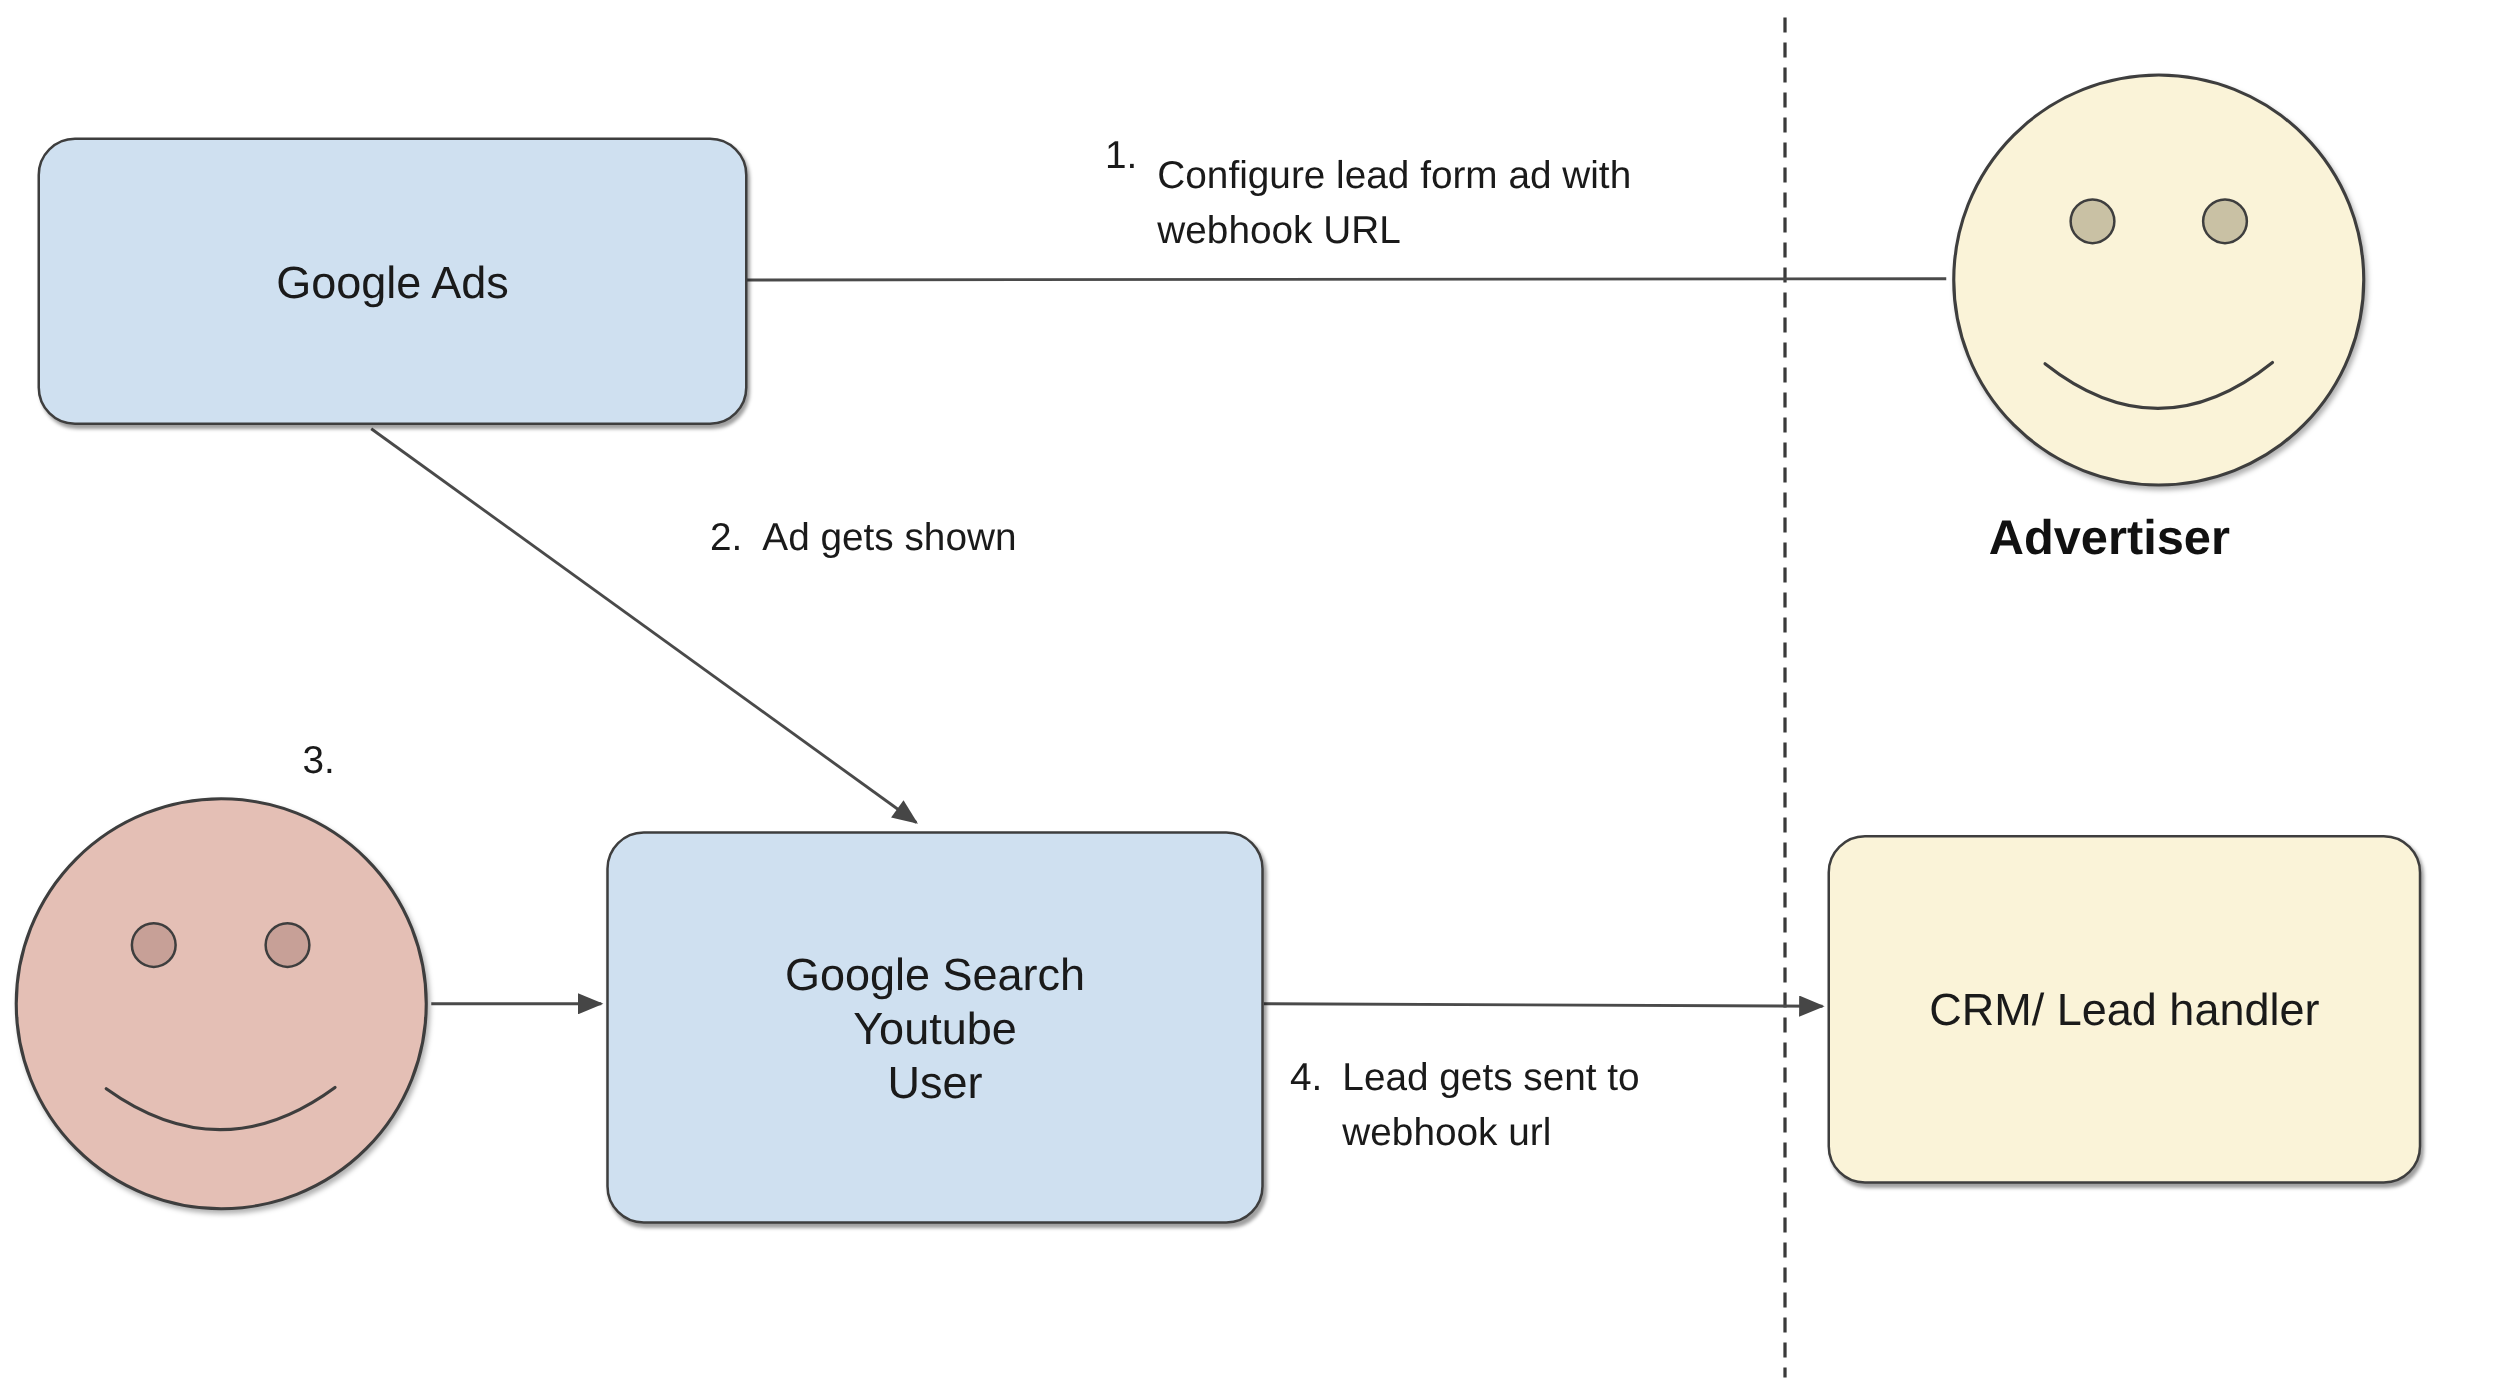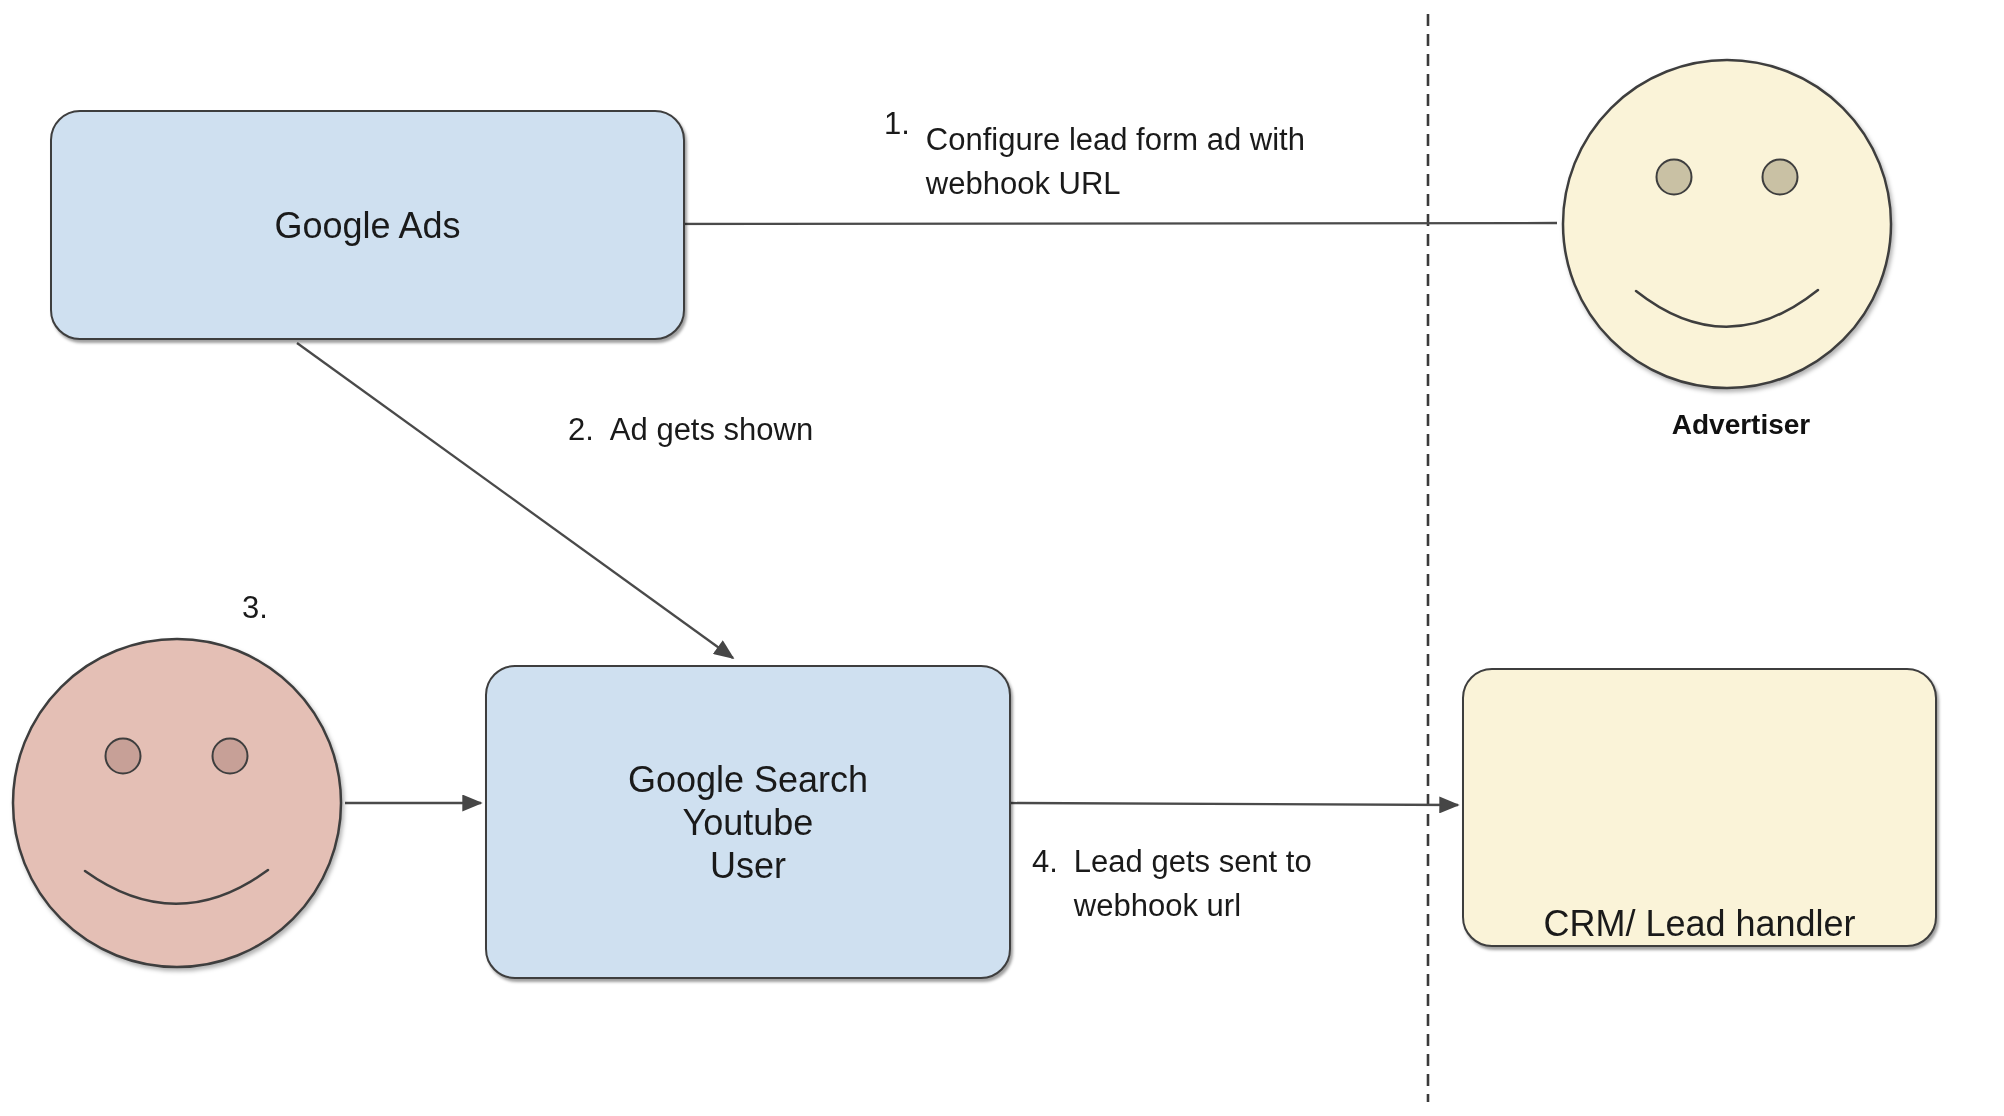--- a/index.html
+++ b/index.html
@@ -41,23 +41,23 @@
     display: flex;
     flex-direction: column;
     align-items: center;
     justify-content: center;
     text-align: center;
     font-size: 36px;
     line-height: 43px;
     color: var(--text);
   }
   .node.blue   { background: var(--blue-fill); }
-  .node.yellow { background: var(--yellow-fill); justify-content: flex-end; }
+  .node.yellow { background: var(--yellow-fill); }
 
-  #node-google-ads { left: 30px;   top: 110px; width: 635px; height: 230px; margin-left: 20px; }
+  #node-google-ads { left: 30px;   top: 110px; width: 568px; height: 230px; }
   #node-platforms  { left: 485px;  top: 665px; width: 526px; height: 314px; }
   #node-crm        { left: 1462px; top: 668px; width: 475px; height: 279px; }
 
   .step-label {
     position: absolute;
     display: flex;
     align-items: flex-start;
     font-size: 31px;
     line-height: 44px;
     color: var(--text);
@@ -69,22 +69,21 @@
   #step-1 { left: 884px;  top: 102px; }
   #step-1 .txt { width: 392px; margin-top: 16px; }
   #step-2 { left: 568px;  top: 408px; }
   #step-3 { left: 242px;  top: 586px; }
   #step-4 { left: 1032px; top: 840px; }
   #step-4 .txt { width: 272px; }
 
   .actor-label {
     position: absolute;
     width: 300px;
-    text-align: center;
-    font-size: 28px;
+    font-size: 39px;
     font-weight: bold;
     color: #111;
   }
   #label-user       { left: 28px;   top: 992px; }
   #label-advertiser { left: 1591px; top: 409px; }
 </style>
 </head>
 <body>
 
 <div class="canvas">

